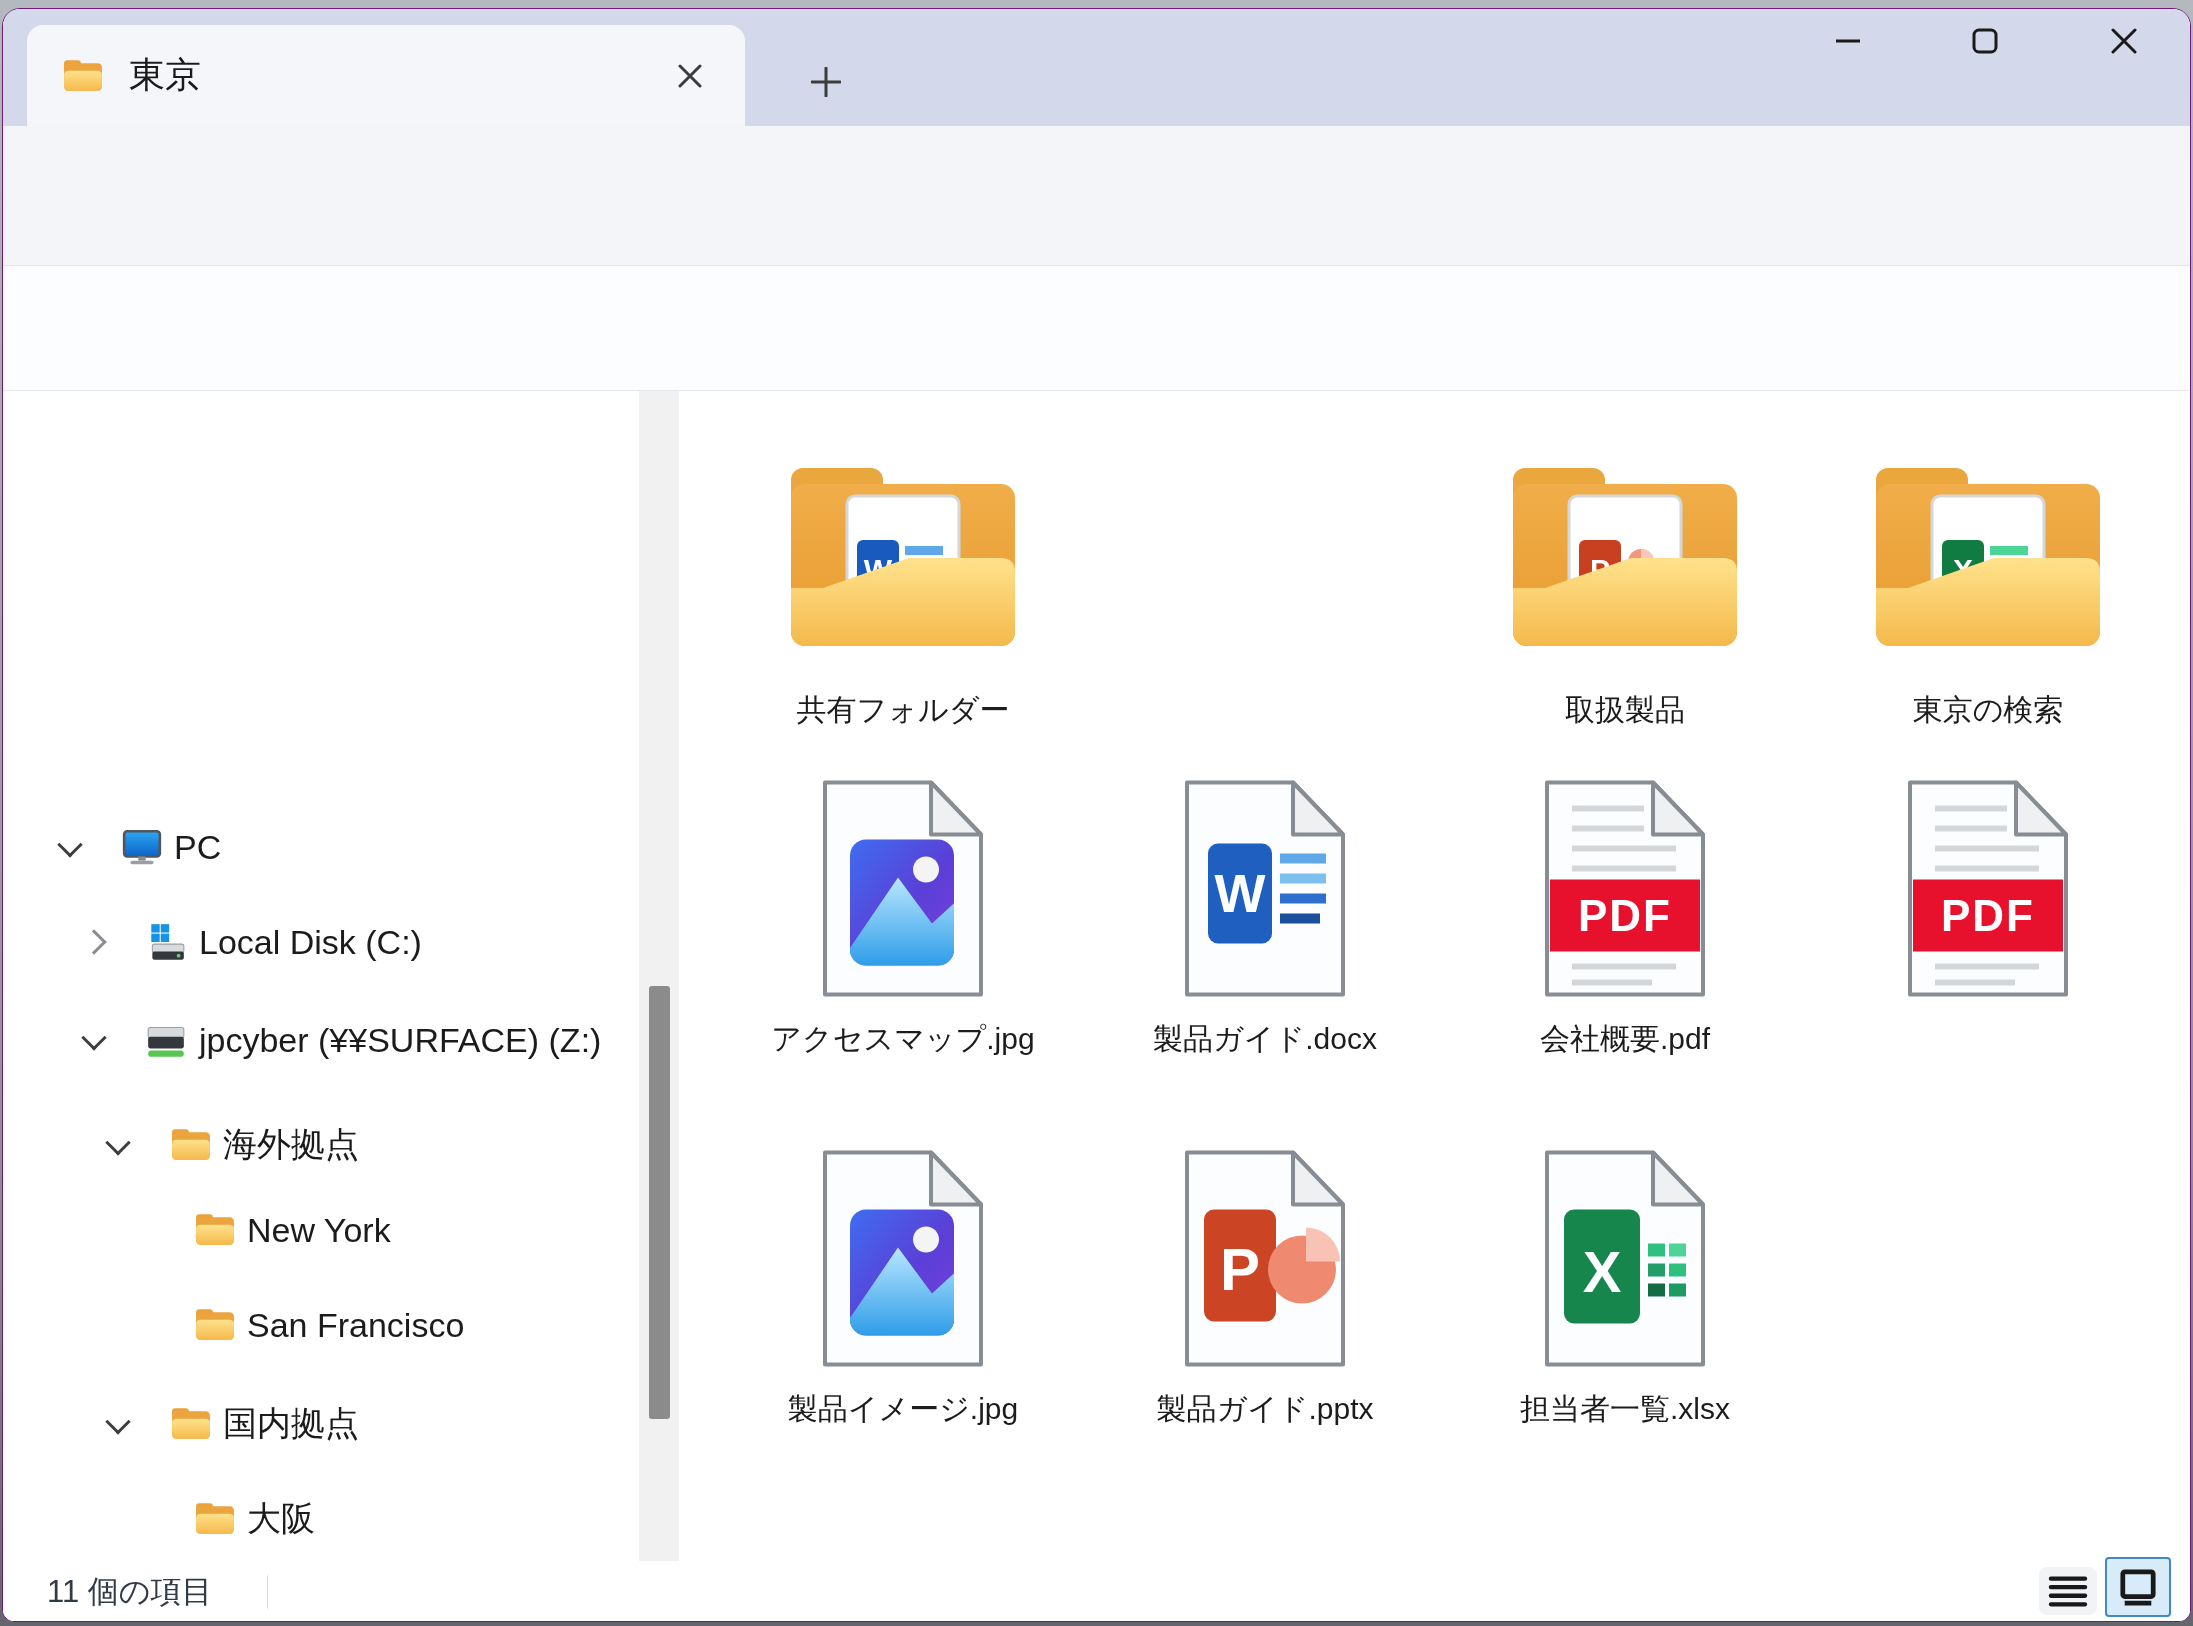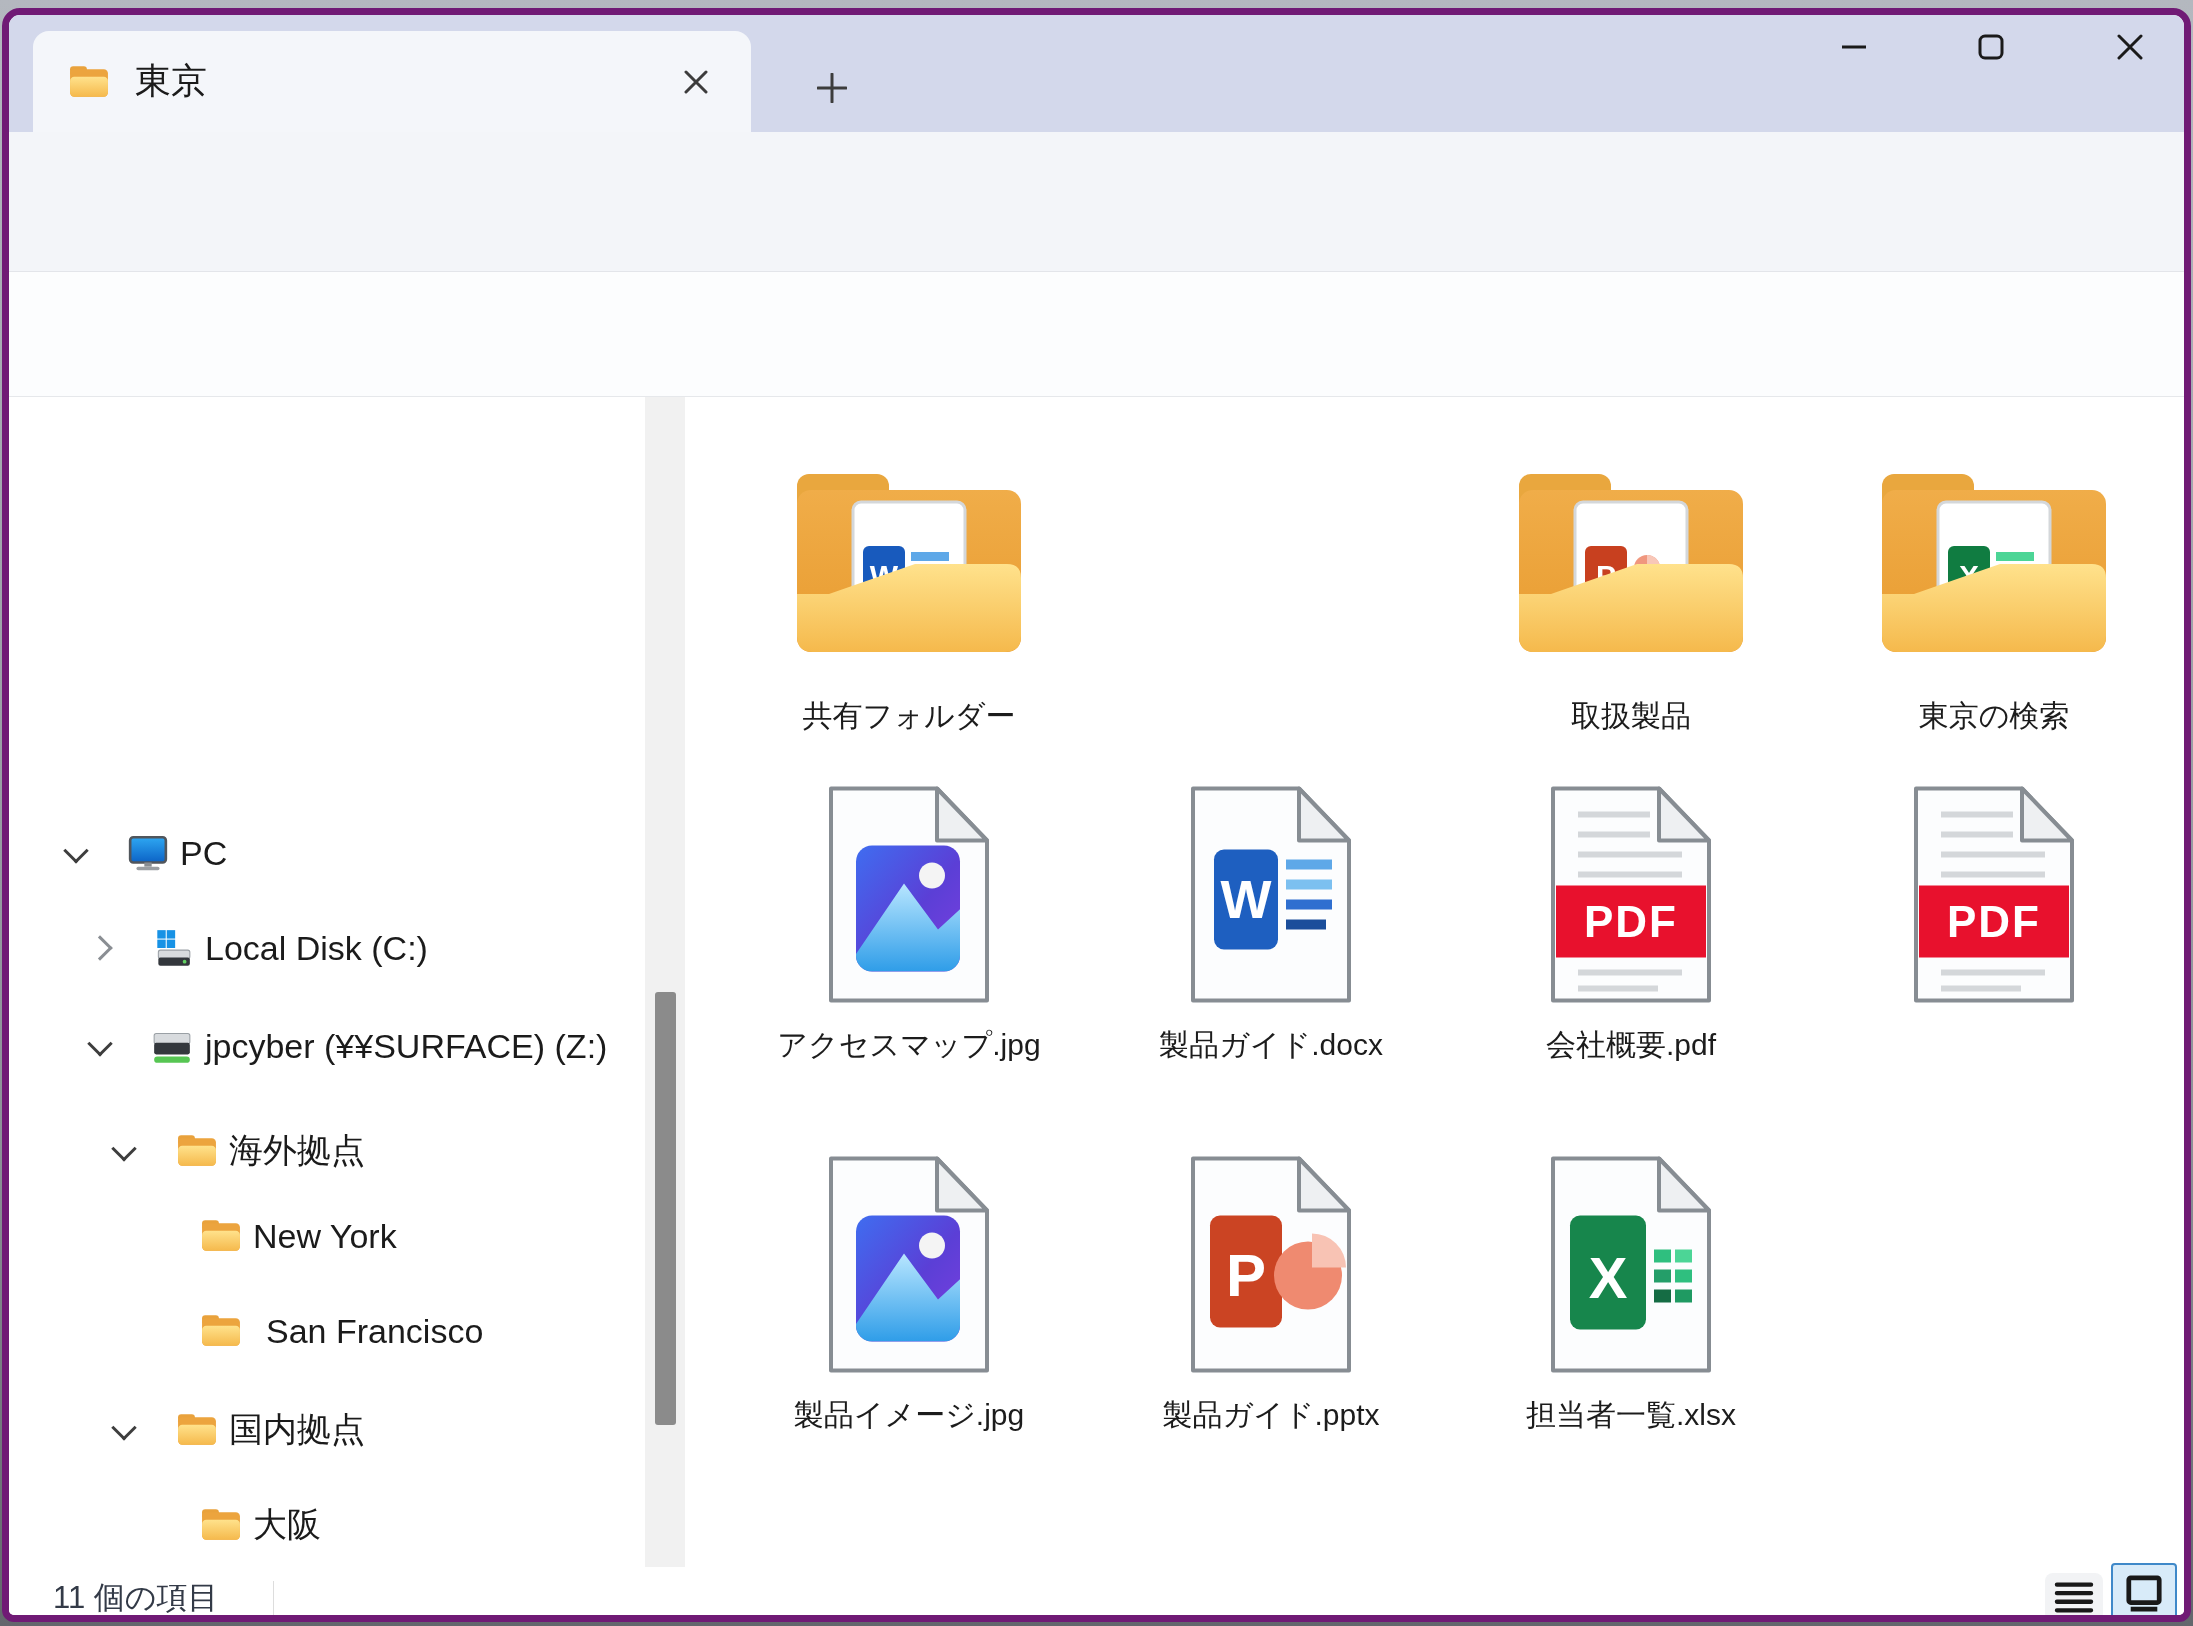--- a/index.html
+++ b/index.html
@@ -5,21 +5,21 @@
   html,body{margin:0;padding:0;}
   body{
     width:2193px;height:1626px;overflow:hidden;
     background:linear-gradient(#b4b8bf,#8d9198 70%,#63666c);
     font-family:"Liberation Sans","DejaVu Sans",sans-serif;
     -webkit-font-smoothing:antialiased;
   }
   #window{
     position:absolute;left:2px;top:8px;width:2189px;height:1614px;
     border-radius:18px 18px 12px 12px;
-    background:#ffffff;border:7px solid #701a75;box-sizing:border-box;
+    background:#ffffff;border:1px solid #701a75;box-sizing:border-box;
     overflow:hidden;
   }
   
   #titlebar{position:absolute;left:0;top:0;width:100%;height:117px;background:#d3d8eb;}
   #tab-active{
     position:absolute;left:24px;top:16px;width:718px;height:101px;
     background:#f4f6fa;border-radius:16px 16px 0 0;
     display:flex;align-items:center;padding-left:36px;box-sizing:border-box;gap:26px;
   }
   .tab-title{font-size:36px;color:#1b1b1b;}
@@ -346,21 +346,21 @@
         </svg>
         <span class="tlabel" style="left:236px;">New York</span>
       </div>
 
       <div class="trow" style="top:887px;">
         <svg class="ticon" style="left:184px;" width="40" height="34" viewBox="0 0 38 32">
           <rect x="1" y="1" width="16" height="9" rx="3" fill="#e9a23c"></rect>
             <rect x="1" y="4" width="36" height="26" rx="4" fill="#eca43e"></rect>
             <rect x="1" y="11" width="36" height="19" rx="4" fill="url(#g-ffront)"></rect>
         </svg>
-        <span class="tlabel" style="left:236px;margin-left:13px;">San Francisco</span>
+        <span class="tlabel" style="left:236px;">San Francisco</span>
       </div>
 
       <div class="trow" style="top:986px;">
         <span class="chev down" style="left:98px;"></span>
         <svg class="ticon" style="left:160px;" width="40" height="34" viewBox="0 0 38 32">
           <rect x="1" y="1" width="16" height="9" rx="3" fill="#e9a23c"></rect>
             <rect x="1" y="4" width="36" height="26" rx="4" fill="#eca43e"></rect>
             <rect x="1" y="11" width="36" height="19" rx="4" fill="url(#g-ffront)"></rect>
         </svg>
         <span class="tlabel" style="left:212px;">国内拠点</span>

